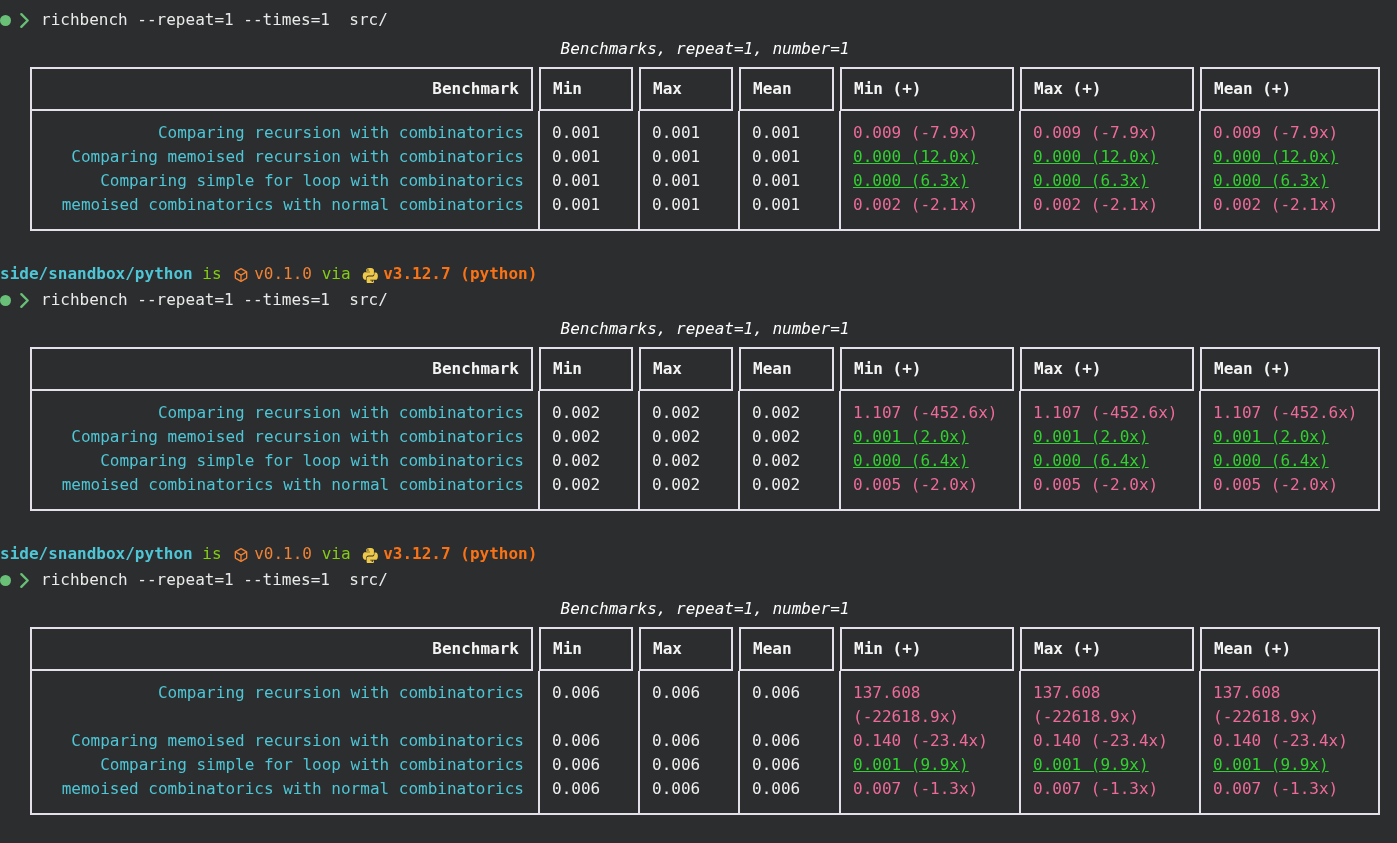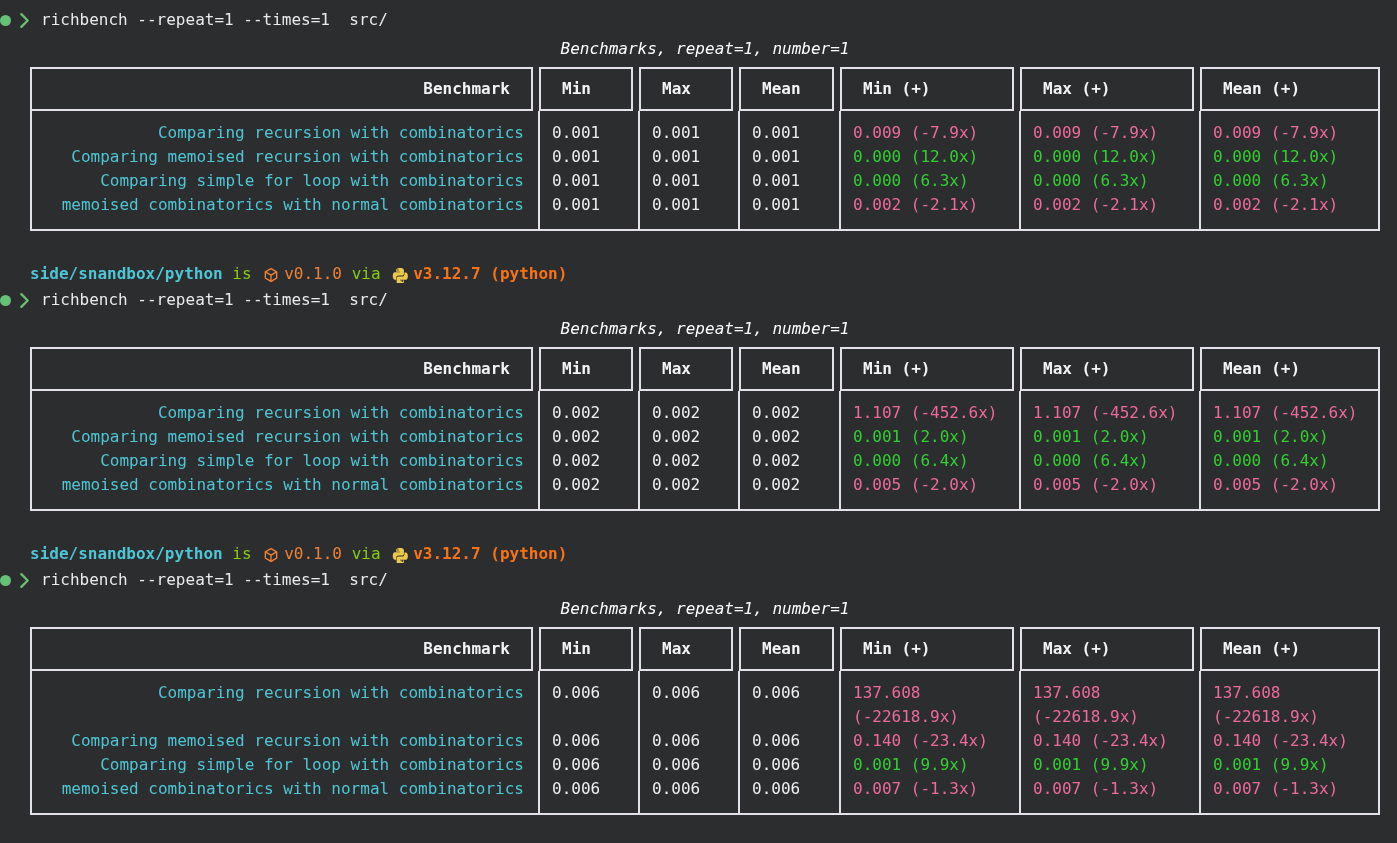--- a/index.html
+++ b/index.html
@@ -10,49 +10,49 @@
     font-size:16px;line-height:24px;color:#ededed;
     padding-top:6px;box-sizing:border-box;
   }
   .section{margin-top:0;}
   .section + .section{margin-top:31px;}
   
   .prompt-line{display:flex;align-items:center;padding-left:0;height:24px;margin-top:2px;}
   .prompt-dot{width:11px;height:11px;border-radius:50%;background:#69c077;flex:0 0 auto;}
   .prompt-chevron{margin:0 10px 0 7px;display:flex;align-items:center;}
   .prompt-cmd{white-space:pre;color:#eaeaea;}
-  .starship-line{padding-left:30px;height:24px;display:flex;align-items:center;white-space:pre;}
+  .starship-line{height:24px;display:flex;align-items:center;white-space:pre;}
   .ss-path{color:#4ec6d6;font-weight:bold;}
   .ss-plain{color:#84cc16;}
   .ss-pkg{color:#ef8234;font-weight:normal;}
   .ss-py{color:#f97316;font-weight:bold;}
   .ss-icon{display:inline-flex;align-items:center;margin:0 5px 0 2px;transform:translateY(1px);}
   
   .tblock{margin:0 17px 0 30px;}
   .caption{text-align:center;font-style:italic;color:#ffffff;line-height:24px;margin:5px 0 6px;}
   .rtable{width:1350px;}
   .thead{display:grid;grid-template-columns:506px 100px 100px 101px 180px 180px 1fr;}
   .hcell{
-    border:2px solid #e4e0ea;margin:0 3px;padding:8px 21px;
+    border:2px solid #e4e0ea;margin:0 3px;padding:8px 12px;
     font-weight:bold;color:#f4f4f4;white-space:nowrap;
   }
   .hcell:first-child{margin-left:0;text-align:right;}
   .hcell:last-child{margin-right:0;}
   .tbody{
     position:relative;
     border:2px solid #e4e0ea;border-top:none;
     padding:10px 0 12px;
   }
   .divider{position:absolute;top:0;bottom:0;width:2px;background:#e4e0ea;}
   .brow{display:grid;grid-template-columns:506px 100px 100px 101px 180px 180px 1fr;align-items:start;}
   .bcell{padding-left:14px;white-space:nowrap;color:#f0f0f0;}
   .bcell.name{padding-left:0;padding-right:14px;text-align:right;color:#4ec6d6;}
   .bcell.delta{white-space:normal;padding-right:20px;}
   .brow .bad{color:#ee6a9b;}
-  .brow .good{color:#31d131;}
+  .brow .good{color:#31d131;text-decoration:underline;}
 </style>
 </head>
 <body>
 
 <div class="section">
   <div class="prompt-line">
     <span class="prompt-dot"></span>
     <span class="prompt-chevron">
       <svg width="13" height="17" viewBox="0 0 12 16" fill="none" stroke="#69c077" stroke-width="2.2" stroke-linecap="round" stroke-linejoin="round">
           <path d="M3 2l6 6-6 6"></path>

